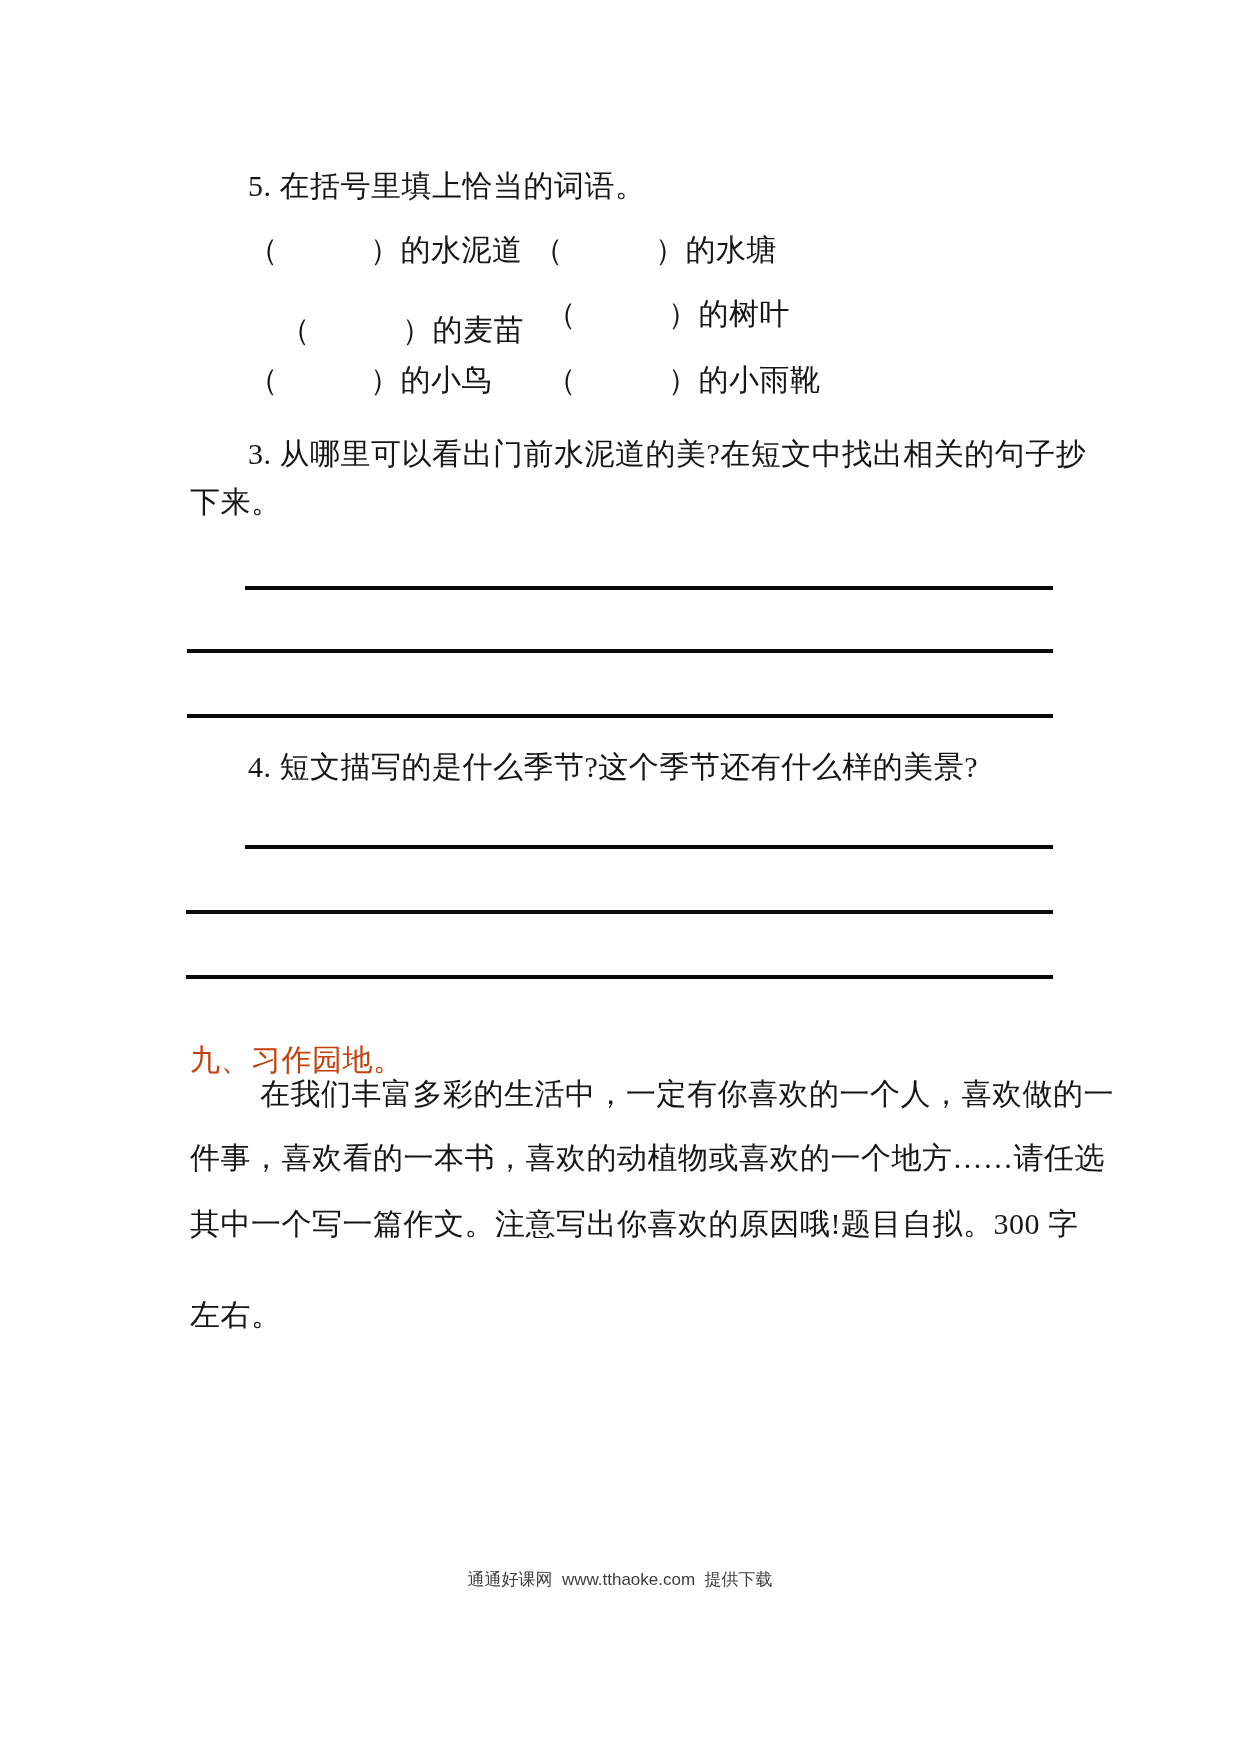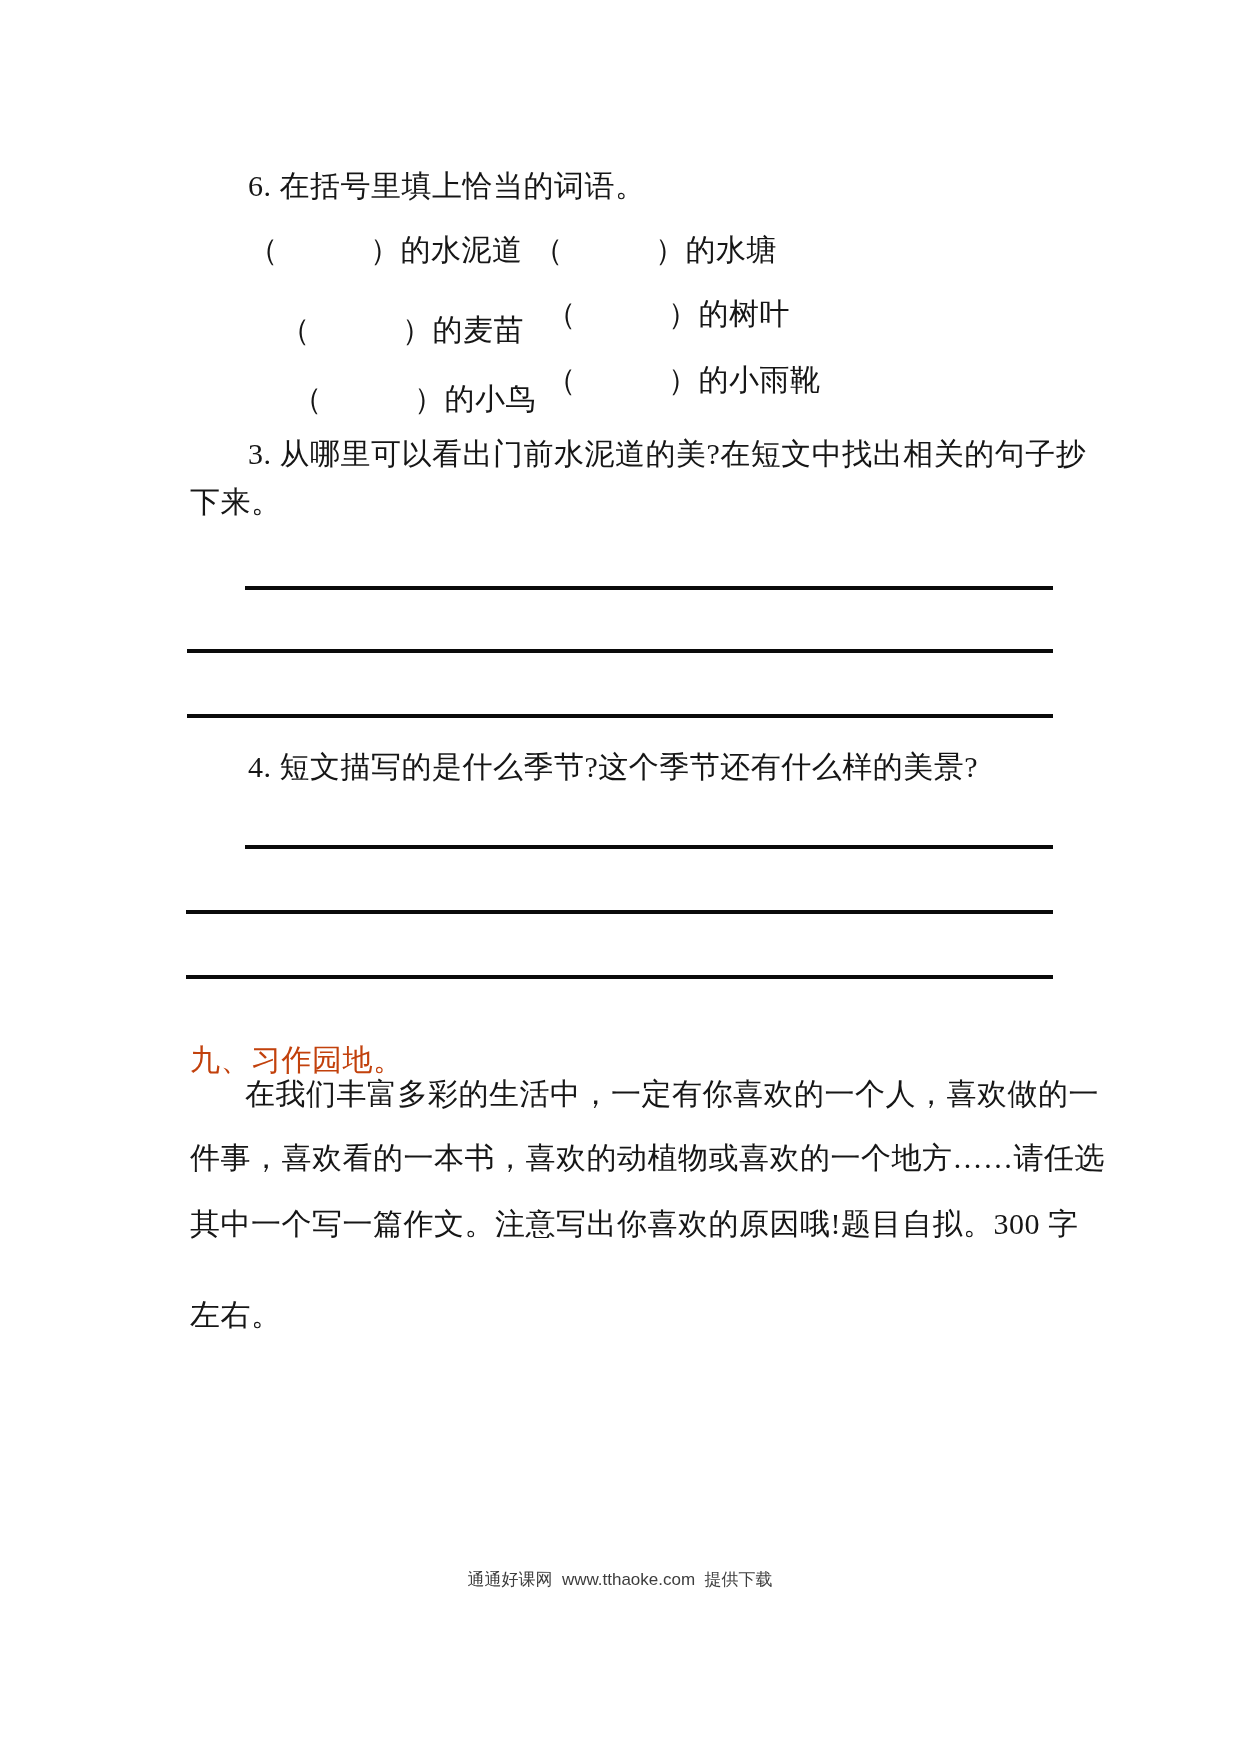--- a/index.html
+++ b/index.html
@@ -49,50 +49,50 @@
     color: #3d3d3d;
     font-family: "Liberation Sans", "DejaVu Sans", sans-serif;
     white-space: pre;
   }
 </style>
 </head>
 <body>
 
 <div class="page">
 
-  <div class="tline" style="left:248px; top:168px;">6. 在括号里填上恰当的词语。</div>
+  <div class="tline" style="left:248px; top:168px;">5. 在括号里填上恰当的词语。</div>
 
   <div>
     <span class="fill-col" style="left:248px; top:232px;">（　　　）的水泥道</span>
     <span class="fill-col" style="left:533px; top:232px;">（　　　）的水塘</span>
   </div>
   <div>
     <span class="fill-col" style="left:248px; top:312px;margin-left:32px;">（　　　）的麦苗</span>
     <span class="fill-col" style="left:546px; top:296px;">（　　　）的树叶</span>
   </div>
   <div>
-    <span class="fill-col" style="left:248px; top:381px;margin-left:44px;">（　　　）的小鸟</span>
+    <span class="fill-col" style="left:248px; top:362px;">（　　　）的小鸟</span>
     <span class="fill-col" style="left:546px; top:362px;">（　　　）的小雨靴</span>
   </div>
 
   <div class="tline" style="left:248px; top:436px;">3. 从哪里可以看出门前水泥道的美?在短文中找出相关的句子抄</div>
   <div class="tline" style="left:190px; top:484px;">下来。</div>
 
   <div class="hline" style="left:245px; top:586px; width:808px;"></div>
   <div class="hline" style="left:187px; top:649px; width:866px;"></div>
   <div class="hline" style="left:187px; top:714px; width:866px;"></div>
 
   <div class="tline" style="left:248px; top:749px;">4. 短文描写的是什么季节?这个季节还有什么样的美景?</div>
 
   <div class="hline" style="left:245px; top:845px; width:808px;"></div>
   <div class="hline" style="left:186px; top:910px; width:867px;"></div>
   <div class="hline" style="left:186px; top:975px; width:867px;"></div>
 
   <div class="tline red-heading" style="left:190px; top:1019px;">九、习作园地。</div>
 
-  <div class="tline" style="left:245px; top:1076px;">在我们丰富多彩的生活中，一定有你喜欢的一个人，喜欢做的一</div>
+  <div class="tline" style="left:260px; top:1076px;">在我们丰富多彩的生活中，一定有你喜欢的一个人，喜欢做的一</div>
   <div class="tline" style="left:190px; top:1140px;">件事，喜欢看的一本书，喜欢的动植物或喜欢的一个地方……请任选</div>
   <div class="tline" style="left:190px; top:1206px;">其中一个写一篇作文。注意写出你喜欢的原因哦!题目自拟。300 字</div>
   <div class="tline" style="left:190px; top:1269px;margin-top:28px;">左右。</div>
 
   <div class="footer">通通好课网  www.tthaoke.com  提供下载</div>
 
 </div>
 
 </body></html>

